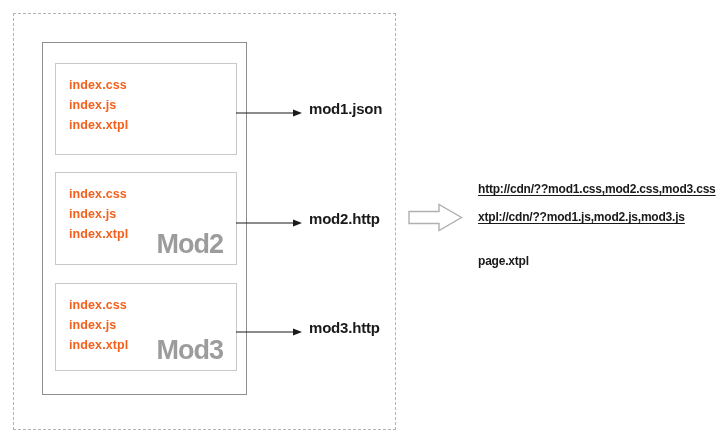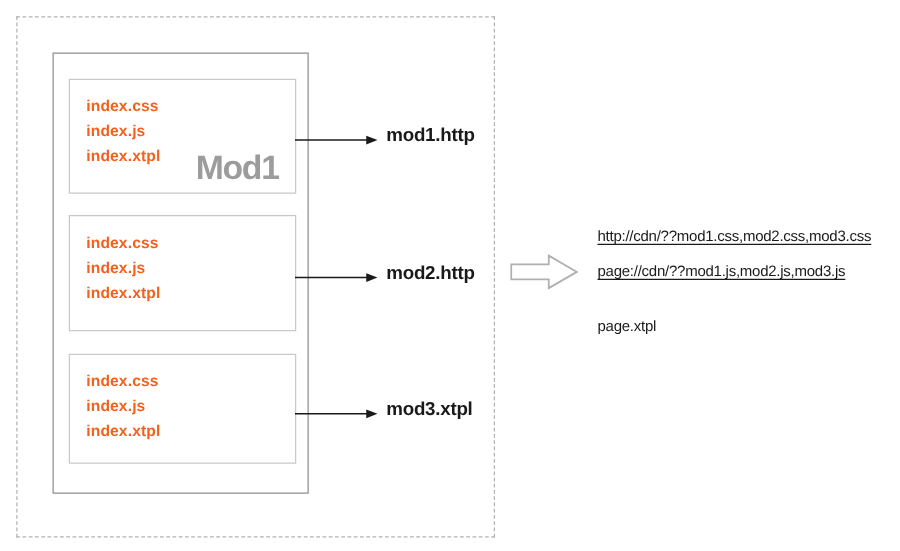--- a/index.html
+++ b/index.html
@@ -71,21 +71,21 @@
     white-space: nowrap;
   }
   .big-arrow {
     position: absolute;
     left: 408px; top: 203px;
   }
   .r-line {
     position: absolute;
     left: 478px;
     font-size: 12px;
-    font-weight: 400;
+    font-weight: 700;
     letter-spacing: -0.2px;
     color: var(--text, #1a1a1a);
     white-space: nowrap;
   }
   .r-line.underline {
     text-decoration: underline;
     text-underline-offset: 2px;
     text-decoration-thickness: 1px;
   }
 </style>
@@ -96,64 +96,65 @@
 
   <div class="dashed-frame"></div>
   <div class="solid-frame"></div>
 
   <div class="module" style="top:63px;height:92px">
     <div class="files">
       <div>index.css</div>
       <div>index.js</div>
       <div>index.xtpl</div>
     </div>
-    <div class="mod-name">Mod1</div>
   </div>
 
   <div class="module" style="top:172px;height:93px">
     <div class="files">
       <div>index.css</div>
       <div>index.js</div>
       <div>index.xtpl</div>
     </div>
+    <div class="mod-name">Mod2</div>
   </div>
 
   <div class="module" style="top:283px;height:88px">
     <div class="files">
       <div>index.css</div>
       <div>index.js</div>
       <div>index.xtpl</div>
     </div>
+    <div class="mod-name">Mod3</div>
   </div>
 
   <div class="h-arrow" style="top:104px">
     <svg width="66" height="10" viewBox="0 0 66 10">
       <line x1="0" y1="5" x2="58" y2="5" stroke="#1a1a1a" stroke-width="1.2"></line>
       <polygon points="57,1.5 66,5 57,8.5" fill="#1a1a1a"></polygon>
     </svg>
   </div>
-  <div class="json-label" style="top:109px">mod1.http</div>
+  <div class="json-label" style="top:109px">mod1.json</div>
 
   <div class="h-arrow" style="top:214px">
     <svg width="66" height="10" viewBox="0 0 66 10">
       <line x1="0" y1="5" x2="58" y2="5" stroke="#1a1a1a" stroke-width="1.2"></line>
       <polygon points="57,1.5 66,5 57,8.5" fill="#1a1a1a"></polygon>
     </svg>
   </div>
   <div class="json-label" style="top:219px">mod2.http</div>
 
   <div class="h-arrow" style="top:323px">
     <svg width="66" height="10" viewBox="0 0 66 10">
       <line x1="0" y1="5" x2="58" y2="5" stroke="#1a1a1a" stroke-width="1.2"></line>
       <polygon points="57,1.5 66,5 57,8.5" fill="#1a1a1a"></polygon>
     </svg>
   </div>
-  <div class="json-label" style="top:328px">mod3.xtpl</div>
+  <div class="json-label" style="top:328px">mod3.http</div>
 
   <svg class="big-arrow" width="56" height="29" viewBox="0 0 56 29">
     <polygon points="1,8.5 31,8.5 31,1.5 53.5,14.5 31,27.5 31,20.5 1,20.5" fill="#ffffff" stroke="#b0b0b0" stroke-width="1.4" stroke-linejoin="miter"></polygon>
   </svg>
 
   <div class="r-line underline" style="top:182px">http://cdn/??mod1.css,mod2.css,mod3.css</div>
-  <div class="r-line underline" style="top:210px">page://cdn/??mod1.js,mod2.js,mod3.js</div>
+  <div class="r-line underline" style="top:210px">xtpl://cdn/??mod1.js,mod2.js,mod3.js</div>
   <div class="r-line" style="top:254px">page.xtpl</div>
 
 </div>
 
 </body></html>

